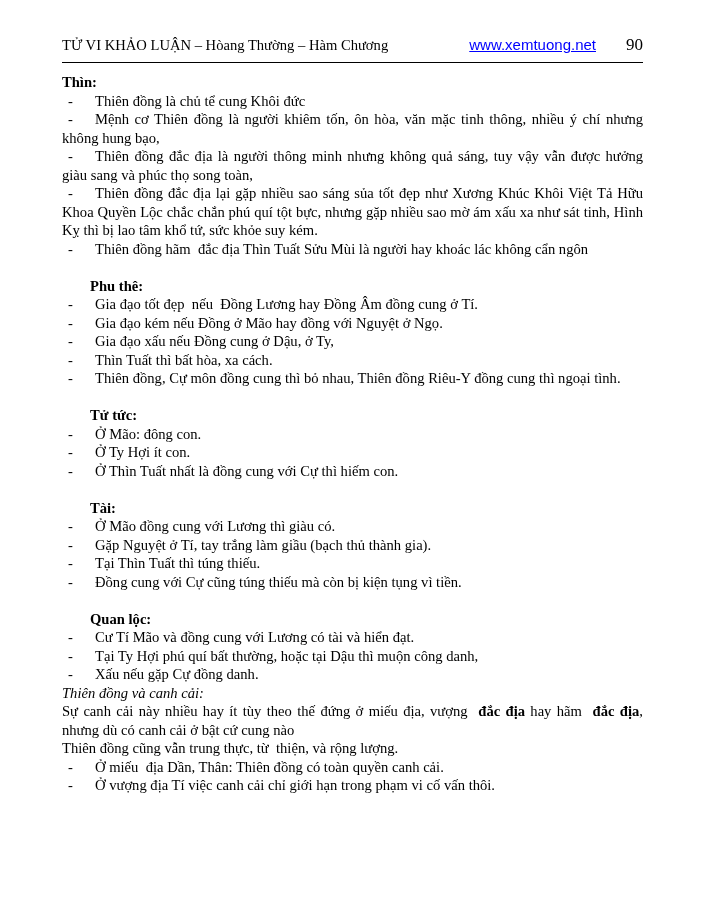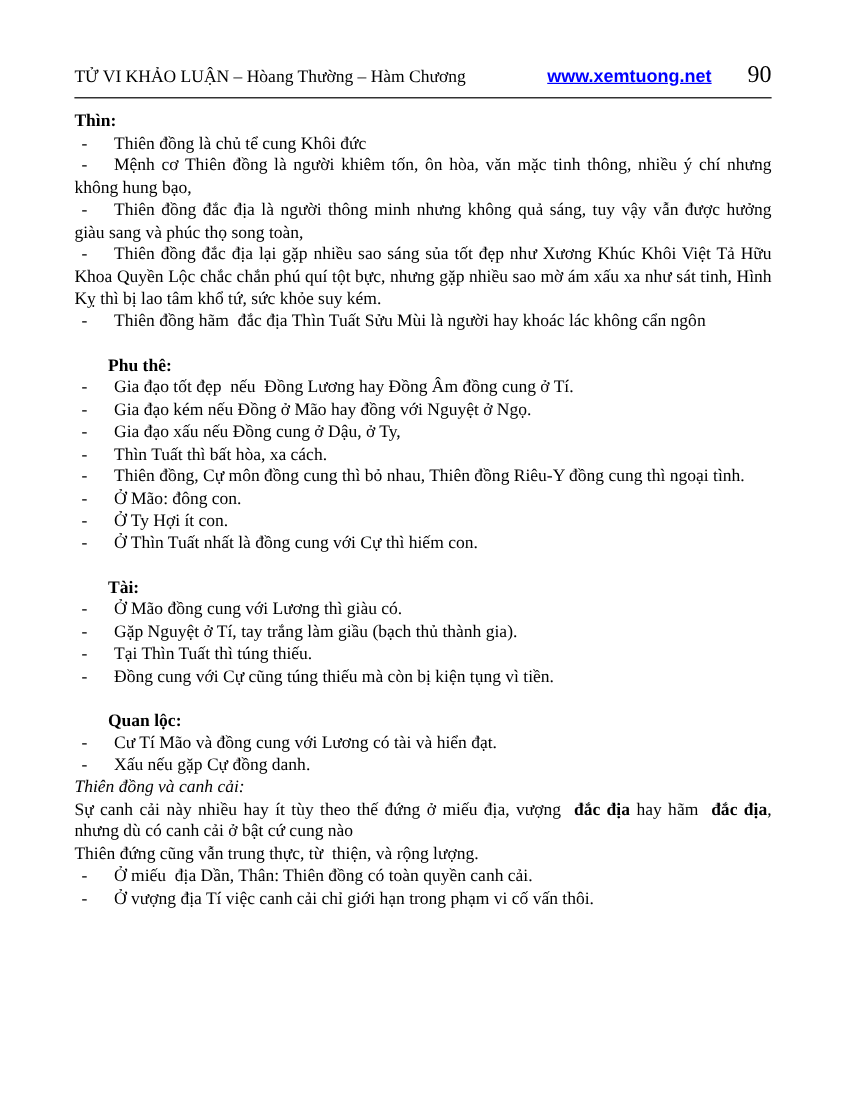--- a/index.html
+++ b/index.html
@@ -7,41 +7,41 @@
     width: 705px; height: 913px;
     background: #ffffff;
     color: #000000;
     font-family: "Liberation Serif", serif;
     overflow: hidden;
   }
   .page {
     position: relative;
     width: 705px; height: 913px;
     box-sizing: border-box;
-    padding: 53px 62px 0 62px;
+    padding: 36px 62px 0 62px;
   }
   
   .header {
     display: flex;
     justify-content: space-between;
     align-items: baseline;
     font-size: 14.6px;
     line-height: 18px;
   }
   .header-title { white-space: pre; }
   .header-right { display: flex; align-items: baseline; gap: 30px; }
   .site-link {
     font-family: "Liberation Sans", sans-serif;
-    font-weight: bold;
+    font-weight: normal;
     font-size: 15px;
     color: #0000ff;
     text-decoration: underline;
     cursor: pointer;
   }
-  .page-num { font-size: 20px; }
+  .page-num { font-size: 17px; }
   .rule {
     border: none;
     border-top: 1.5px solid #000;
     margin: 8px 0 0 0;
   }
   
   .doc-body {
     margin-top: 10px;
     font-size: 14.6px;
     line-height: 18.5px;
@@ -85,33 +85,35 @@
     <p class="bullet"><span class="dash">-</span><span>Thiên đồng đắc địa lại gặp nhiều sao sáng sủa tốt đẹp như Xương Khúc Khôi Việt Tả Hữu Khoa Quyền Lộc chắc chắn phú quí tột bực, nhưng gặp nhiều sao mờ ám xấu xa như sát tinh, Hình Kỵ thì bị lao tâm khổ tứ, sức khỏe suy kém.</span></p>
     <p class="bullet"><span class="dash">-</span><span>Thiên đồng hãm  đắc địa Thìn Tuất Sửu Mùi là người hay khoác lác không cẩn ngôn</span></p>
 
     <p class="heading gap">Phu thê:</p>
     <p class="bullet"><span class="dash">-</span><span>Gia đạo tốt đẹp  nếu  Đồng Lương hay Đồng Âm đồng cung ở Tí.</span></p>
     <p class="bullet"><span class="dash">-</span><span>Gia đạo kém nếu Đồng ở Mão hay đồng với Nguyệt ở Ngọ.</span></p>
     <p class="bullet"><span class="dash">-</span><span>Gia đạo xấu nếu Đồng cung ở Dậu, ở Ty,</span></p>
     <p class="bullet"><span class="dash">-</span><span>Thìn Tuất thì bất hòa, xa cách.</span></p>
     <p class="bullet"><span class="dash">-</span><span>Thiên đồng, Cự môn đồng cung thì bỏ nhau, Thiên đồng Riêu-Y đồng cung thì ngoại tình.</span></p>
 
+    <p class="heading gap">Tử tức:</p>
     <p class="bullet"><span class="dash">-</span><span>Ở Mão: đông con.</span></p>
     <p class="bullet"><span class="dash">-</span><span>Ở Ty Hợi ít con.</span></p>
     <p class="bullet"><span class="dash">-</span><span>Ở Thìn Tuất nhất là đồng cung với Cự thì hiếm con.</span></p>
 
     <p class="heading gap">Tài:</p>
     <p class="bullet"><span class="dash">-</span><span>Ở Mão đồng cung với Lương thì giàu có.</span></p>
     <p class="bullet"><span class="dash">-</span><span>Gặp Nguyệt ở Tí, tay trắng làm giầu (bạch thủ thành gia).</span></p>
     <p class="bullet"><span class="dash">-</span><span>Tại Thìn Tuất thì túng thiếu.</span></p>
     <p class="bullet"><span class="dash">-</span><span>Đồng cung với Cự cũng túng thiếu mà còn bị kiện tụng vì tiền.</span></p>
 
     <p class="heading gap">Quan lộc:</p>
     <p class="bullet"><span class="dash">-</span><span>Cư Tí Mão và đồng cung với Lương có tài và hiển đạt.</span></p>
+    <p class="bullet"><span class="dash">-</span><span>Tại Ty Hợi phú quí bất thường, hoặc tại Dậu thì muộn công danh,</span></p>
     <p class="bullet"><span class="dash">-</span><span>Xấu nếu gặp Cự đồng danh.</span></p>
     <p class="italic-line">Thiên đồng và canh cải:</p>
     <p class="plain"><span>Sự canh cải này nhiều hay ít tùy theo thế đứng ở miếu địa, vượng  </span><span class="b">đắc địa</span><span> hay hãm  </span><span class="b">đắc địa</span><span>, nhưng dù có canh cải ở bật cứ cung nào</span></p>
-    <p class="plain">Thiên đứng cũng vẫn trung thực, từ  thiện, và rộng lượng.</p>
+    <p class="plain">Thiên đồng cũng vẫn trung thực, từ  thiện, và rộng lượng.</p>
     <p class="bullet"><span class="dash">-</span><span>Ở miếu  địa Dần, Thân: Thiên đồng có toàn quyền canh cải.</span></p>
     <p class="bullet"><span class="dash">-</span><span>Ở vượng địa Tí việc canh cải chỉ giới hạn trong phạm vi cố vấn thôi.</span></p>
 
   </div>
 </div>
 
 </body></html>

